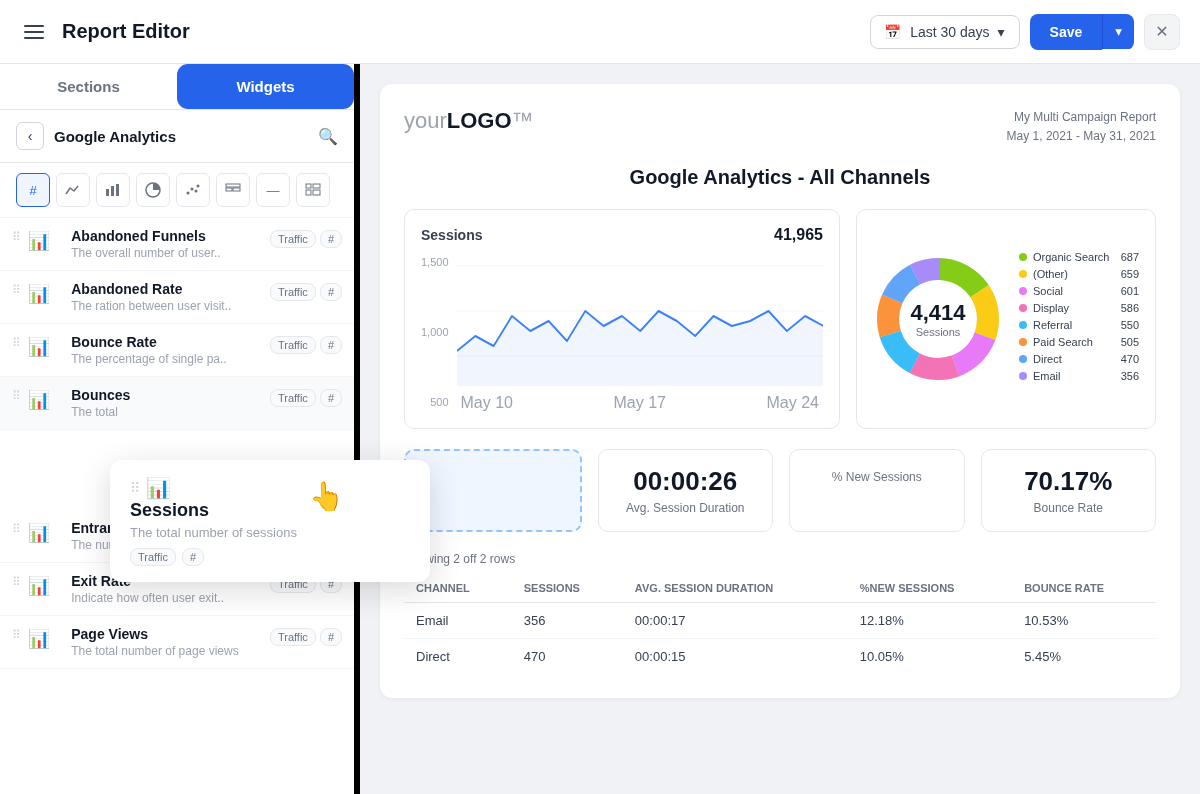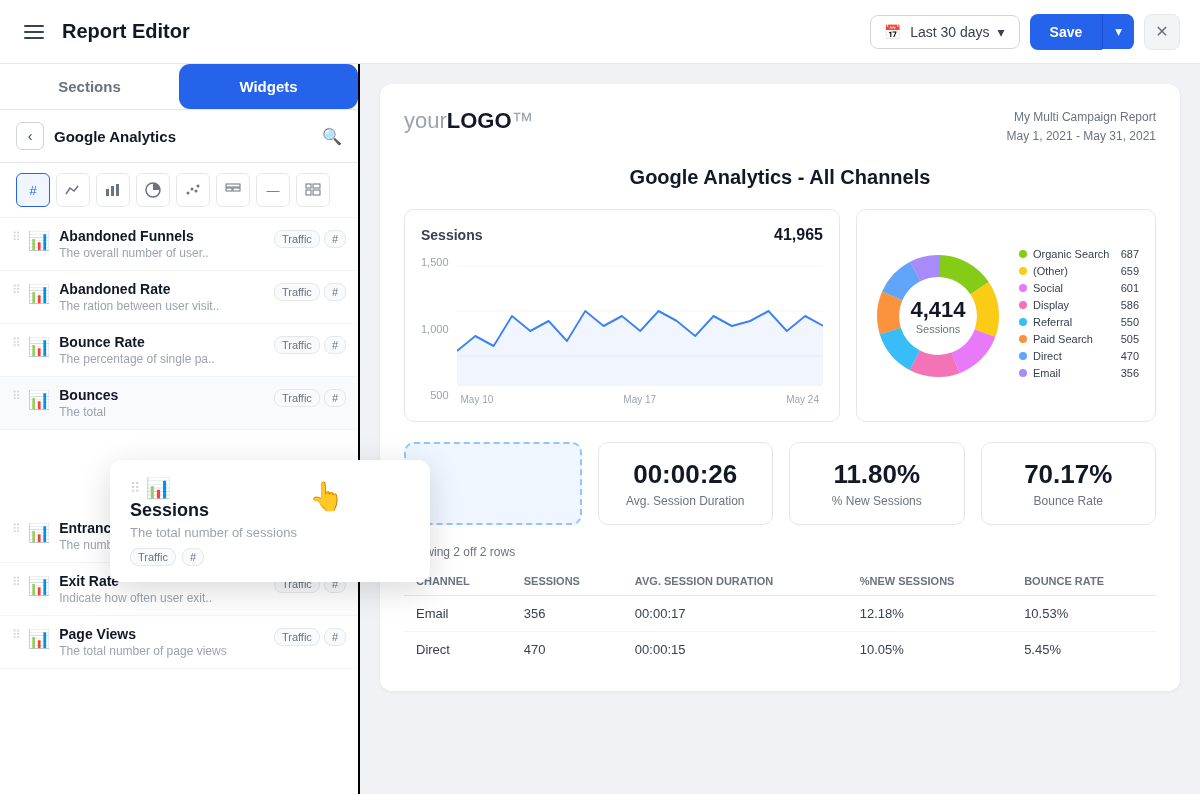--- a/index.html
+++ b/index.html
@@ -15,41 +15,41 @@
     .date-picker { display: flex; align-items: center; gap: 8px; background: #fff; border: 1px solid #d1d5db; border-radius: 8px; padding: 8px 14px; cursor: pointer; font-size: 14px; color: #374151; }
     .save-btn-group { display: flex; align-items: center; border-radius: 8px; overflow: hidden; }
     .save-btn { background: #2563eb; color: #fff; border: none; padding: 10px 20px; font-size: 14px; font-weight: 600; cursor: pointer; }
     .save-dropdown { background: #2563eb; color: #fff; border: none; border-left: 1px solid #1d4ed8; padding: 10px 12px; cursor: pointer; }
     .close-btn { background: #f3f4f6; border: 1px solid #e5e7eb; border-radius: 8px; width: 36px; height: 36px; display: flex; align-items: center; justify-content: center; cursor: pointer; font-size: 16px; color: #6b7280; }
 
     
     .main { display: flex; flex: 1; overflow: hidden; }
 
     
-    .sidebar { width: 360px; background: #fff; border-right: 2px solid #000000; display: flex; flex-direction: column; flex-shrink: 0; }
+    .sidebar { width: 360px; background: #fff; border-right: 6px solid #000000; display: flex; flex-direction: column; flex-shrink: 0; }
     .sidebar-tabs { display: flex; border-bottom: 1px solid #e5e7eb; }
     .sidebar-tab { flex: 1; padding: 14px; text-align: center; font-size: 15px; font-weight: 600; cursor: pointer; border: none; background: #fff; color: #6b7280; }
     .sidebar-tab.active { background: #2563eb; color: #fff; border-radius: 11px; }
     .sidebar-search-row { display: flex; align-items: center; padding: 12px 16px; border-bottom: 1px solid #e5e7eb; gap: 10px; }
     .back-btn { width: 28px; height: 28px; border: 1px solid #d1d5db; border-radius: 6px; display: flex; align-items: center; justify-content: center; cursor: pointer; background: #fff; color: #374151; font-size: 14px; }
     .sidebar-search-title { flex: 1; font-size: 15px; font-weight: 600; color: #111827; }
     .search-icon-btn { cursor: pointer; color: #6b7280; }
 
     
     .widget-type-row { display: flex; align-items: center; padding: 10px 16px; border-bottom: 1px solid #f3f4f6; gap: 6px; }
     .widget-type-btn { width: 34px; height: 34px; display: flex; align-items: center; justify-content: center; border: 1px solid #e5e7eb; border-radius: 6px; cursor: pointer; background: #fff; color: #6b7280; font-size: 13px; }
     .widget-type-btn.active { border-color: #2563eb; color: #2563eb; background: #eff6ff; }
 
     
     .widget-list { flex: 1; overflow-y: auto; }
     .widget-item { display: flex; align-items: flex-start; padding: 10px 12px; border-bottom: 1px solid #f3f4f6; gap: 8px; position: relative; }
     .widget-item.highlighted { background: #f9fafb; }
     .drag-handle { color: #d1d5db; font-size: 12px; padding-top: 2px; cursor: grab; }
     .widget-icon { color: #f59e0b; font-size: 18px; padding-top: 2px; }
-    .widget-info { flex: 1; }
+    .widget-info { flex: 1; margin-left: 12px; }
     .widget-name { font-size: 14px; font-weight: 600; color: #111827; }
     .widget-desc { font-size: 12px; color: #9ca3af; margin-top: 2px; }
     .widget-badges { display: flex; gap: 4px; align-items: center; padding-top: 2px; }
     .badge { font-size: 11px; padding: 2px 7px; border-radius: 8px; font-weight: 500; border: 1px solid #e5e7eb; color: #6b7280; background: #f9fafb; }
 
     
     .drag-tooltip { position: absolute; left: 110px; top: 460px; background: #fff; border-radius: 12px; box-shadow: 0 8px 32px rgba(0,0,0,0.15); padding: 16px 20px; width: 320px; z-index: 100; }
     .drag-tooltip-inner { display: flex; gap: 12px; align-items: flex-start; }
     .drag-tooltip-icon-row { display: flex; align-items: center; gap: 6px; }
     .drag-dots { color: #d1d5db; font-size: 14px; }
@@ -69,21 +69,21 @@
     .report-meta { text-align: right; font-size: 12px; color: #6b7280; line-height: 1.6; }
     .report-title { text-align: center; font-size: 20px; font-weight: 700; color: #111827; margin-bottom: 20px; }
 
     
     .charts-row { display: flex; gap: 16px; margin-bottom: 20px; }
     .sessions-chart { flex: 1; border: 1px solid #e5e7eb; border-radius: 10px; padding: 16px; }
     .sessions-header { display: flex; justify-content: space-between; align-items: center; margin-bottom: 12px; }
     .sessions-label { font-size: 14px; font-weight: 600; color: #374151; }
     .sessions-value { font-size: 16px; font-weight: 700; color: #111827; }
     .chart-svg { width: 100%; height: 130px; }
-    .chart-x-labels { display: flex; justify-content: space-between; margin-top: 4px; font-size: 10px; color: #9ca3af; padding: 0 4px; }
+    .chart-x-labels { display: flex; justify-content: space-between; margin-top: 4px; font-size: 16px; color: #9ca3af; padding: 0 4px; }
 
     
     .donut-chart-area { width: 300px; border: 1px solid #e5e7eb; border-radius: 10px; padding: 16px; display: flex; align-items: center; gap: 16px; }
     .donut-wrapper { position: relative; width: 130px; height: 130px; flex-shrink: 0; }
     .donut-center { position: absolute; top: 50%; left: 50%; transform: translate(-50%, -50%); text-align: center; }
     .donut-center-value { font-size: 22px; font-weight: 800; color: #111827; }
     .donut-center-label { font-size: 11px; color: #6b7280; }
     .donut-legend { flex: 1; }
     .legend-item { display: flex; align-items: center; gap: 6px; margin-bottom: 5px; font-size: 11px; }
     .legend-dot { width: 8px; height: 8px; border-radius: 50%; flex-shrink: 0; }
@@ -425,21 +425,20 @@
 
       <div class="stats-row">
 
         <div class="stat-card dashed" style="min-height:80px;">
         </div>
         <div class="stat-card">
           <div class="stat-value">00:00:26</div>
           <div class="stat-label">Avg. Session Duration</div>
         </div>
         <div class="stat-card">
-          <div class="stat-value">11.80%</div>
           <div class="stat-label">% New Sessions</div>
         </div>
         <div class="stat-card">
           <div class="stat-value">70.17%</div>
           <div class="stat-label">Bounce Rate</div>
         </div>
       </div>
 
       <div class="table-section">
         <div class="table-meta">Showing 2 off 2 rows</div>

